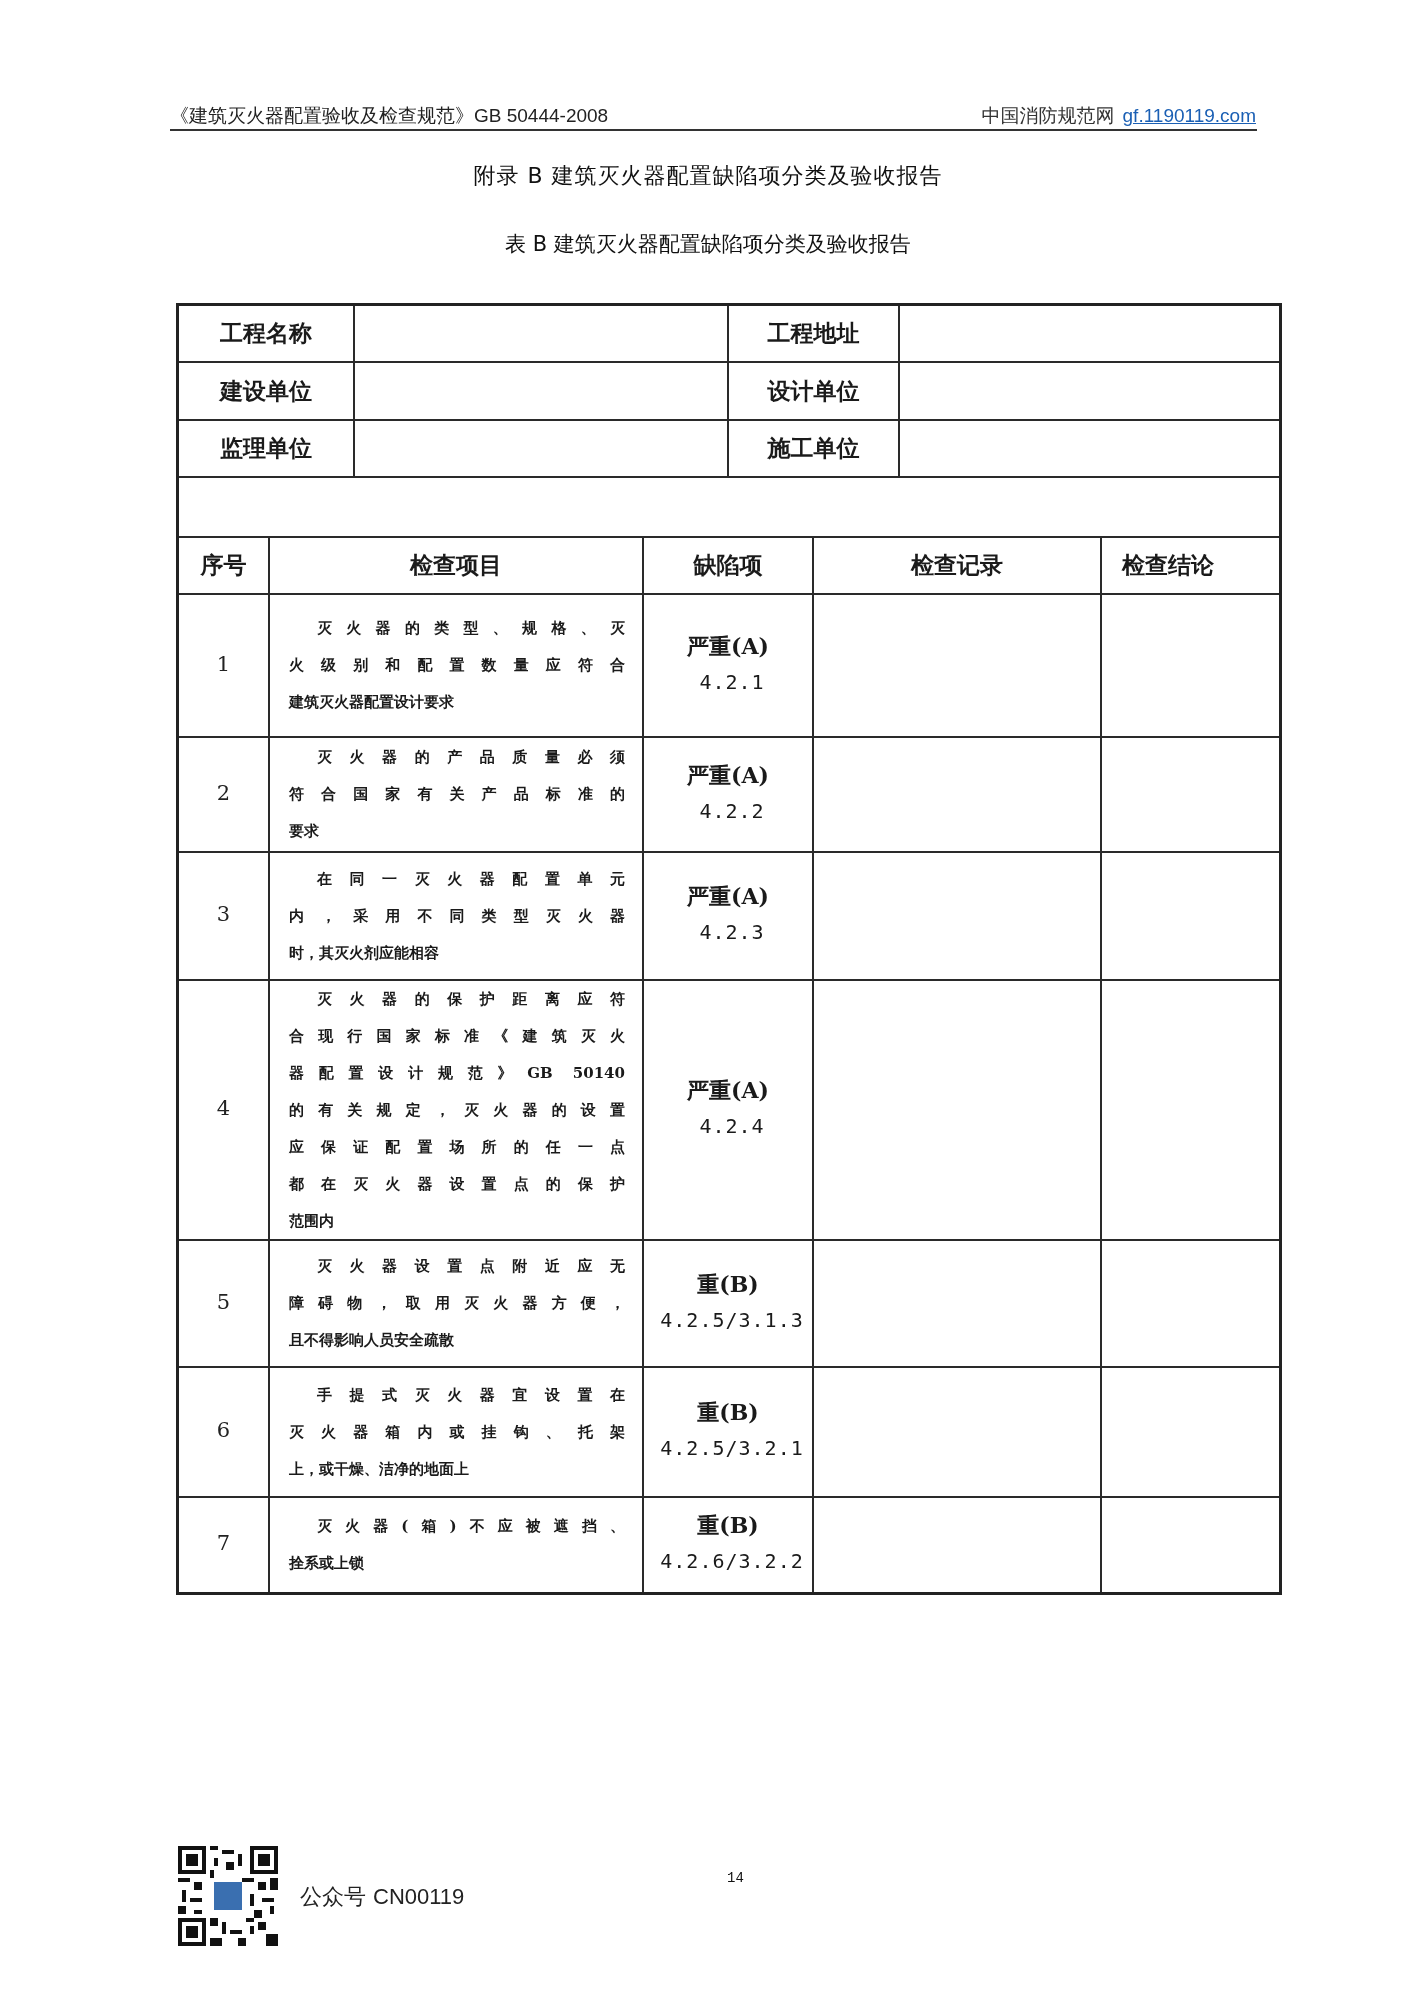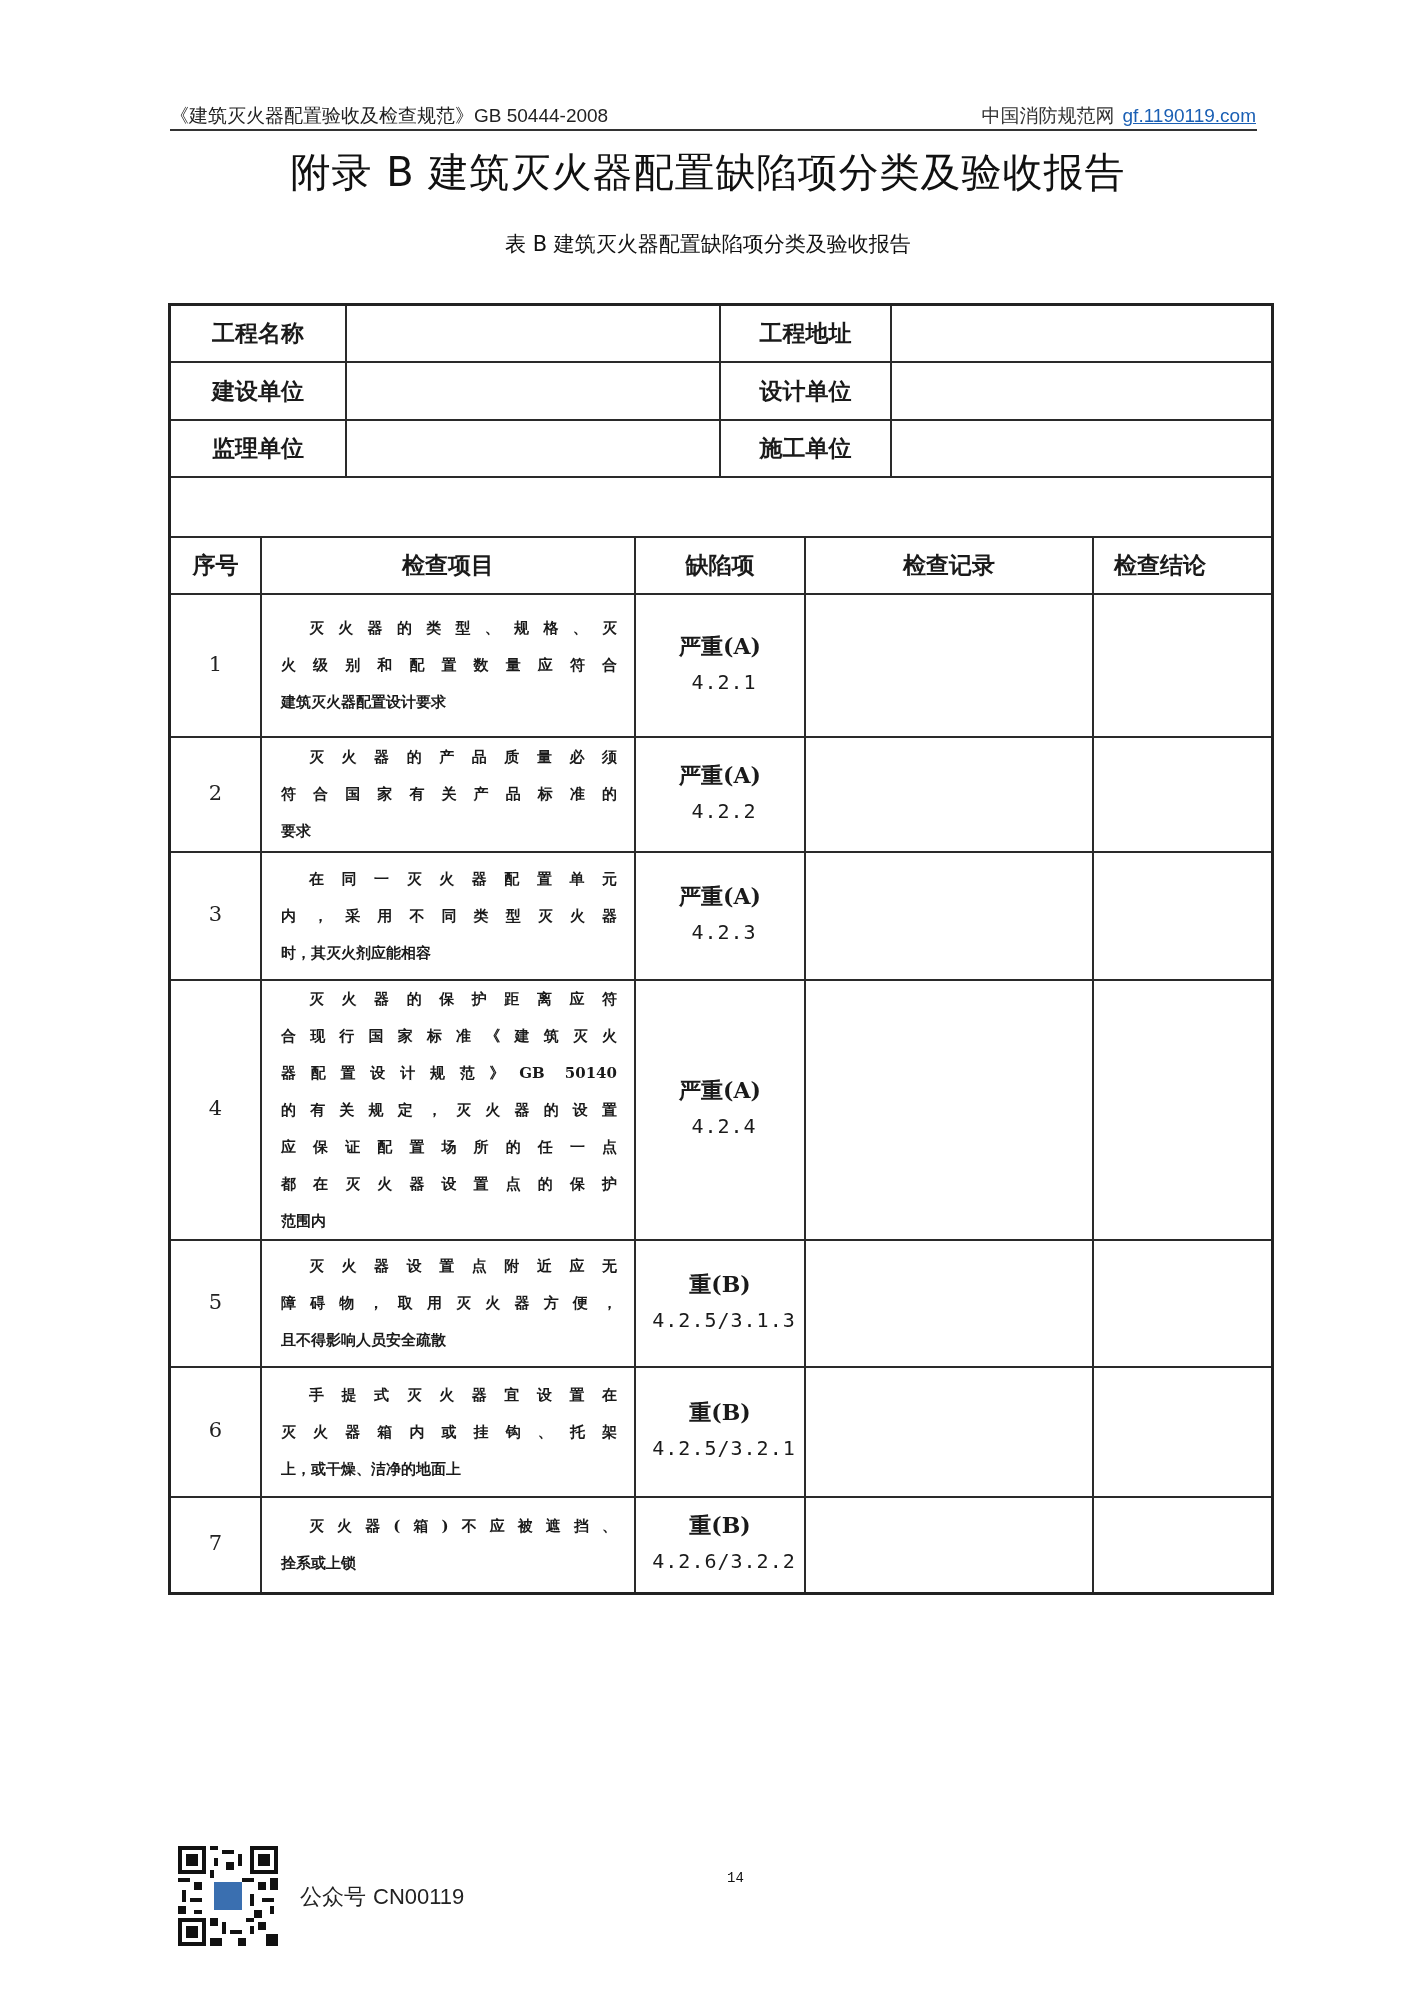--- a/index.html
+++ b/index.html
@@ -5,25 +5,25 @@
   html, body { margin:0; padding:0; background:#ffffff; }
   body { width:1416px; height:2000px; position:relative; overflow:hidden;
          font-family:"DejaVu Sans", "Liberation Sans", sans-serif; color:#111; }
   .hdr-left { position:absolute; left:170px; top:103px; font-size:19px; color:#222;
               font-family:"DejaVu Serif", serif; }
   .hdr-left .gb { font-family:"Liberation Sans", sans-serif; }
   .hdr-right { position:absolute; right:160px; top:103px; font-size:19px; color:#333;
                font-family:"DejaVu Serif", serif; }
   .hdr-right a { color:#1a5fb4; text-decoration:underline; font-family:"Liberation Sans", sans-serif; margin-left:8px; }
   .hdr-rule { position:absolute; left:170px; top:129px; width:1087px; height:2px; background:#333; }
-  .title { position:absolute; left:0; width:1416px; top:145px; text-align:center;
-           font-size:40px; font-family:"DejaVu Sans", sans-serif; letter-spacing:1px; }
+  .title { position:absolute; left:0; width:1416px; top:161px; text-align:center;
+           font-size:22px; font-family:"DejaVu Sans", sans-serif; letter-spacing:1px; }
   .subtitle { position:absolute; left:0; width:1416px; top:230px; text-align:center;
               font-size:21px; }
-  .tbl { position:absolute; left:168px; top:303px; width:1106px; height:1292px;
+  .tbl { position:absolute; left:176px; top:303px; width:1106px; height:1292px;
          border:3px solid #222; box-sizing:border-box; }
   .cell { position:absolute; box-sizing:border-box; display:flex; align-items:center; justify-content:center;
           font-family:"DejaVu Serif", serif; font-weight:bold; font-size:23px; color:#1a1a1a; }
   .hl { position:absolute; height:2px; background:#2a2a2a; }
   .vl { position:absolute; width:2px; background:#2a2a2a; }
   .item-text { position:absolute; font-family:"DejaVu Serif", serif; font-weight:bold; font-size:15px;
                line-height:37px; color:#1a1a1a; text-align:justify; text-align-last:justify; }
   .item-text .ln { display:block; white-space:nowrap; }
   .item-text .ln.last { text-align-last:left; }
   .defect { position:absolute; text-align:center; font-family:"DejaVu Serif", serif; font-weight:bold;

